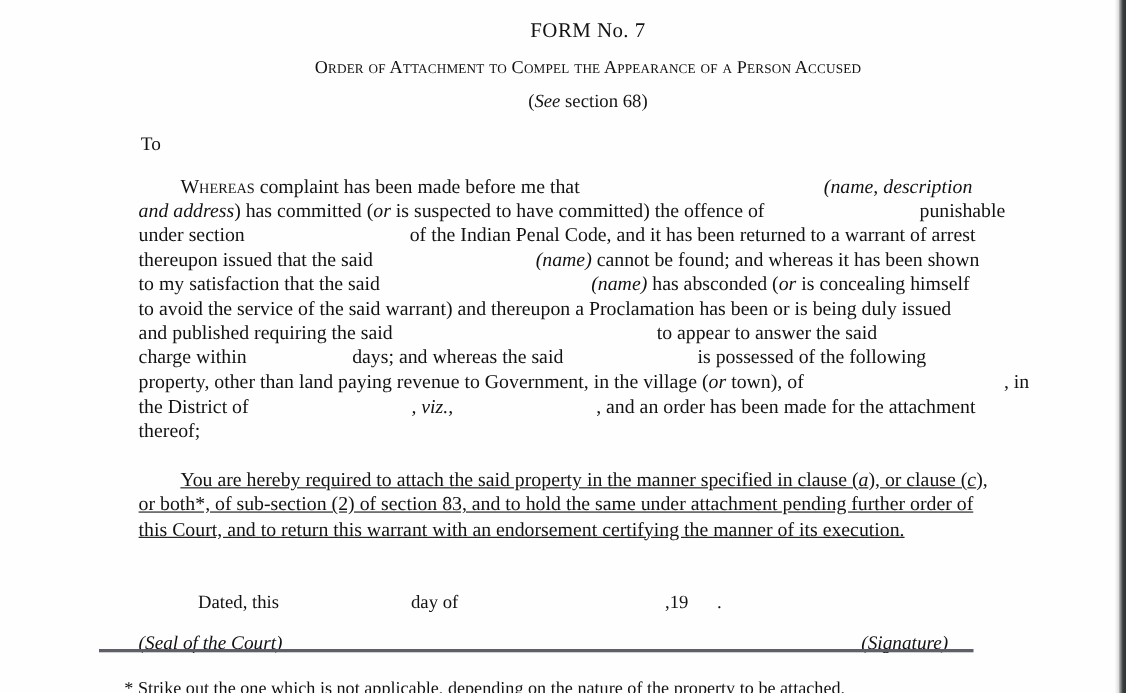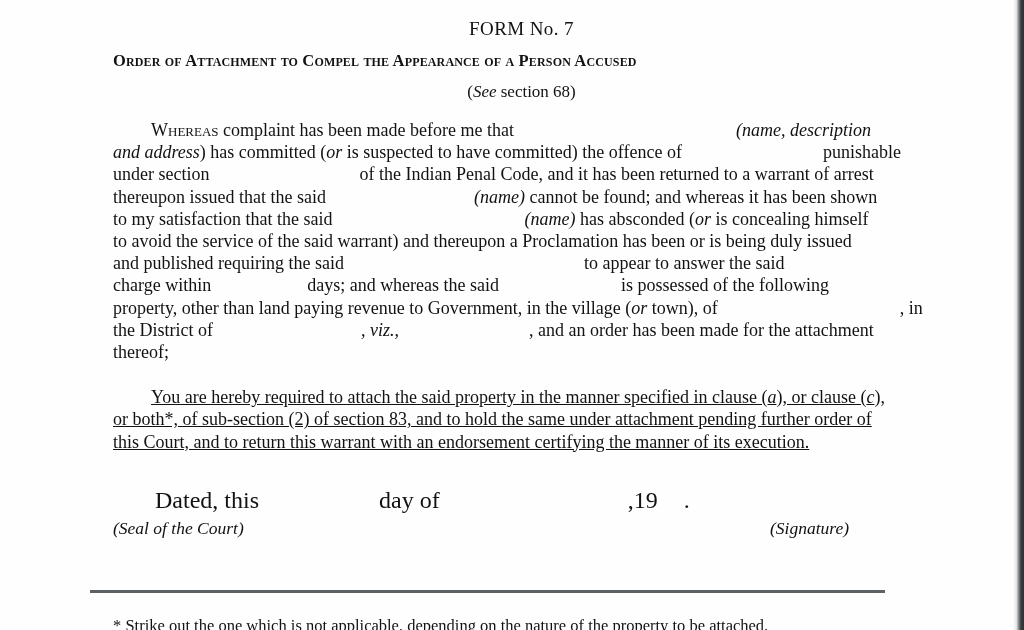--- a/index.html
+++ b/index.html
@@ -38,43 +38,43 @@
     position: absolute;
     top: 0;
     right: 7px;
     width: 4px;
     height: 630px;
     background: linear-gradient(to right, #ffffff 0%, #ededed 60%, #dcdcdc 100%);
   }
 
   .content {
     position: absolute;
-    left: 113px;
+    left: 126px;
     top: 0;
     width: 817px;   
     height: 630px;
   }
 
   
   .title {
     text-align: center;
     font-size: 19px;
     letter-spacing: 0.4px;
     margin: 0;
     padding-top: 18px;
     font-weight: normal;
   }
   .subtitle {
-    text-align: left;
+    text-align: center;
     font-size: 16.5px;
     font-variant: small-caps;
     letter-spacing: 0.15px;
     margin: 0;
     padding-top: 11px;
-    font-weight: bold;
+    font-weight: normal;
     white-space: nowrap;
   }
   .seeline {
     text-align: center;
     font-size: 17px;
     margin: 0;
     padding-top: 11px;
   }
   .seeline i { }
 
@@ -107,22 +107,22 @@
     text-decoration: underline;
   }
   .indent { display: inline-block; width: 38px; }
   .sc { font-variant: small-caps; }
 
   
   .blank { display: inline-block; }
 
   
   .dated-row {
-    font-size: 24px;
-    margin: 4px;
+    font-size: 17px;
+    margin: 16px;
     padding-top: 30px;
     padding-left: 38px;
     white-space: nowrap;
   }
   .sign-row {
     font-size: 17.5px;
     font-style: italic;
     margin: 0;
     padding-top: 20px;
     position: relative;
@@ -157,20 +157,21 @@
   <div class="scan-edge"></div>
 
   <div class="content">
 
     <h1 class="title">FORM No. 7</h1>
 
     <h2 class="subtitle">Order of Attachment to Compel the Appearance of a Person Accused</h2>
 
     <p class="seeline"><span>(</span><i>See</i><span> section 68)</span></p>
 
+    <p class="to-label">To</p>
 
 
     <p class="body-par"><span class="indent"></span><span class="sc">Whereas</span><span> complaint has been made before me that</span><span class="blank" style="width:222px"></span><i>(name, description</i><br><i>and address</i><span>) has committed (</span><i>or</i><span> is suspected to have committed) the offence of</span><span class="blank" style="width:141px"></span><span>punishable</span><br><span>under section</span><span class="blank" style="width:150px"></span><span>of the Indian Penal Code, and it has been returned to a warrant of arrest</span><br><span>thereupon issued that the said</span><span class="blank" style="width:148px"></span><i>(name)</i><span> cannot be found; and whereas it has been shown</span><br><span>to my satisfaction that the said</span><span class="blank" style="width:192px"></span><i>(name)</i><span> has absconded (</span><i>or</i><span> is concealing himself</span><br><span>to avoid the service of the said warrant) and thereupon a Proclamation has been or is being duly issued</span><br><span>and published requiring the said</span><span class="blank" style="width:240px"></span><span>to appear to answer the said</span><br><span>charge within</span><span class="blank" style="width:96px"></span><span>days; and whereas the said</span><span class="blank" style="width:122px"></span><span>is possessed of the following</span><br><span>property, other than land paying revenue to Government, in the village (</span><i>or</i><span> town), of</span><span class="blank" style="width:182px"></span><span>, in</span><br><span>the District of</span><span class="blank" style="width:148px"></span><i>, viz.,</i><span class="blank" style="width:130px"></span><span>, and an order has been made for the attachment</span><br><span>thereof;</span></p>
 
     <p class="body-par second"><span class="indent"></span><span>You are hereby required to attach the said property in the manner specified in clause (</span><i>a</i><span>), or clause (</span><i>c</i><span>),</span><br><span>or both*, of sub-section (2) of section 83, and to hold the same under attachment pending further order of</span><br><span>this Court, and to return this warrant with an endorsement certifying the manner of its execution.</span></p>
 
     <p class="dated-row"><span>Dated, this</span><span class="blank" style="width:120px"></span><span>day of</span><span class="blank" style="width:188px"></span><span>,19</span><span class="blank" style="width:26px"></span><span>.</span></p>
 
     <div class="sign-row">
       <span class="sign-left">(Seal of the Court)</span>

